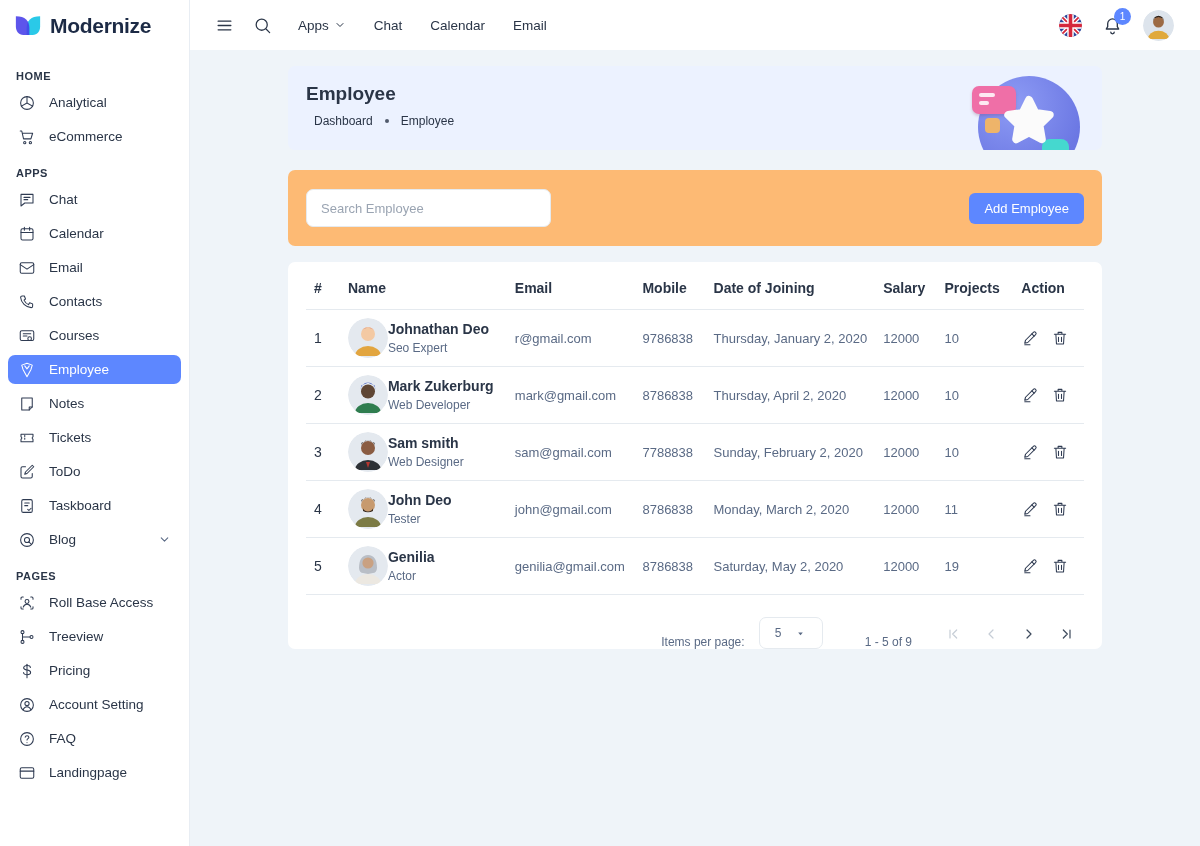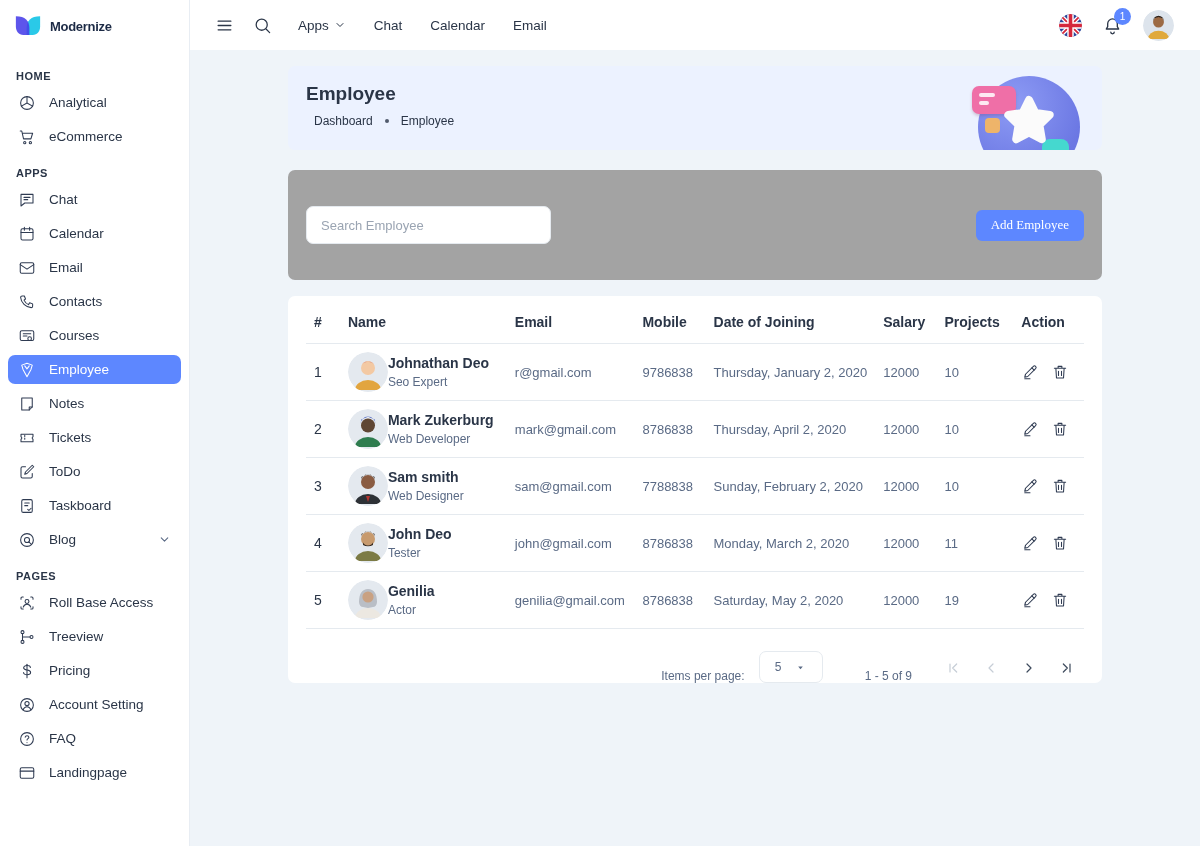--- a/index.html
+++ b/index.html
@@ -9,21 +9,21 @@
     background:#eff4f9; color:#2A3547; overflow:hidden;
   }
   .app { display:flex; width:1200px; height:846px; }
 
   
   .sidebar {
     width:190px; flex-shrink:0; background:#fff;
     border-right:1px solid #e8edf3; padding:0 8px; overflow:hidden;
   }
   .logo { display:flex; align-items:center; gap:8px; height:52px; padding-left:6px; }
-  .logo-text { font-size:13px; font-weight:700; color:#1c2a45; letter-spacing:-0.3px; }
+  .logo-text { font-size:21px; font-weight:700; color:#1c2a45; letter-spacing:-0.3px; }
   .nav-title {
     font-size:11px; font-weight:700; color:#2A3547; letter-spacing:.5px;
     margin:16px 8px 6px; 
   }
   .nav-title.first { margin-top:18px; }
   .side-item {
     display:flex; align-items:center; gap:13px; height:29px; padding:0 10px;
     margin-bottom:5px; border-radius:7px; font-size:13.5px; color:#2A3547; cursor:pointer;
   }
   .side-item .si { display:flex; color:#2f3b52; }
@@ -71,32 +71,32 @@
     background:radial-gradient(circle at 35% 28%, #8e9cf5, #6b77e3 72%); }
   .illus-star { position:absolute; right:44px; top:28px; }
   .illus-card { position:absolute; right:86px; top:20px; width:44px; height:28px; border-radius:7px; background:#ef6fa7; box-shadow:0 2px 3px rgba(120,60,100,.25); }
   .illus-card::before { content:""; position:absolute; left:7px; top:7px; width:16px; height:4px; border-radius:2px; background:rgba(255,255,255,.85); }
   .illus-card::after { content:""; position:absolute; left:7px; top:15px; width:10px; height:4px; border-radius:2px; background:rgba(255,255,255,.85); }
   .illus-square { position:absolute; right:102px; top:52px; width:15px; height:15px; border-radius:4px; background:#eeb46a; }
   .illus-teal { position:absolute; right:33px; top:73px; width:27px; height:26px; border-radius:8px; background:#45d8cf; }
 
   
   .toolbar-card {
-    margin-top:20px; background:#a3a3a3; border-radius:7px; padding:36px 18px;
+    margin-top:20px; background:#fdba74; border-radius:7px; padding:19px 18px;
     display:flex; align-items:center; justify-content:space-between;
   }
   .search-input {
     width:245px; height:38px; border:1px solid #e5eaef; border-radius:7px;
     padding:0 14px; font-size:13px; color:#2A3547; outline:none;
     font-family:"Liberation Sans", sans-serif;
   }
   .search-input::placeholder { color:#9aa4b2; }
   .add-btn {
     background:#5D87FF; color:#fff; border:none; border-radius:6px; height:31px;
-    padding:0 15px; font-size:13px; cursor:pointer; font-family:Liberation Serif, serif;
+    padding:0 15px; font-size:13px; cursor:pointer; font-family:Liberation Sans, sans-serif;
   }
 
   
   .table-card { margin-top:16px; background:#fff; border-radius:7px; padding:2px 18px 0; }
   table { width:100%; border-collapse:collapse; }
   th {
     text-align:left; font-size:14px; font-weight:700; color:#2A3547;
     padding:16px 8px 13px; border-bottom:1px solid #e5eaef; white-space:nowrap;
   }
   td { padding:8px; border-bottom:1px solid #e5eaef; font-size:13px; color:#5A6A85; vertical-align:middle; white-space:nowrap; }

